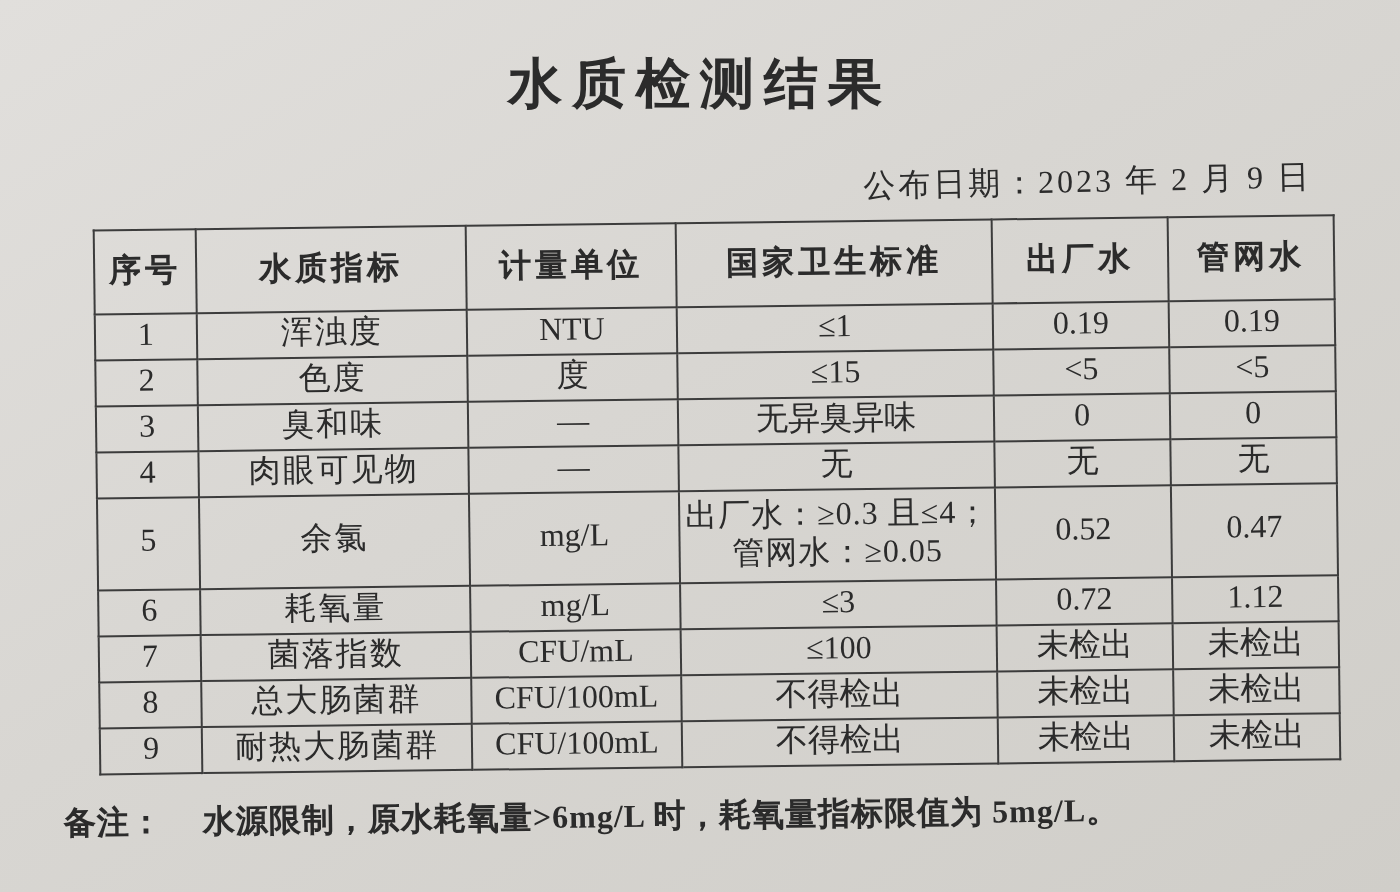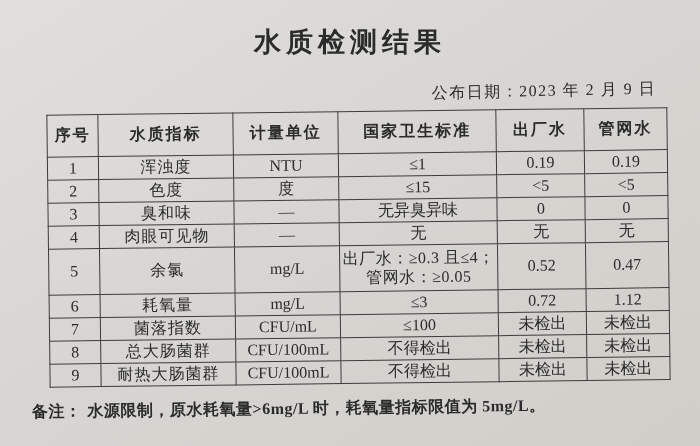--- a/index.html
+++ b/index.html
@@ -59,21 +59,21 @@
     line-height: 1.45;
     letter-spacing: 0.5px;
   }
 
   .note {
     margin: 14px 0 0 28px;
     font-size: 16px;
     font-weight: 600;
     letter-spacing: 0.5px;
   }
-  .note .note-label { margin-right: 6px; }
+  .note .note-label { margin-right: 20px; }
 </style>
 </head>
 <body>
 
 <div class="sheet">
   <h1 class="title">水质检测结果</h1>
 
   <div class="tilt">
     <div class="date-line">
       <span>公布日期：</span><span>2023 年 2 月 9 日</span>

